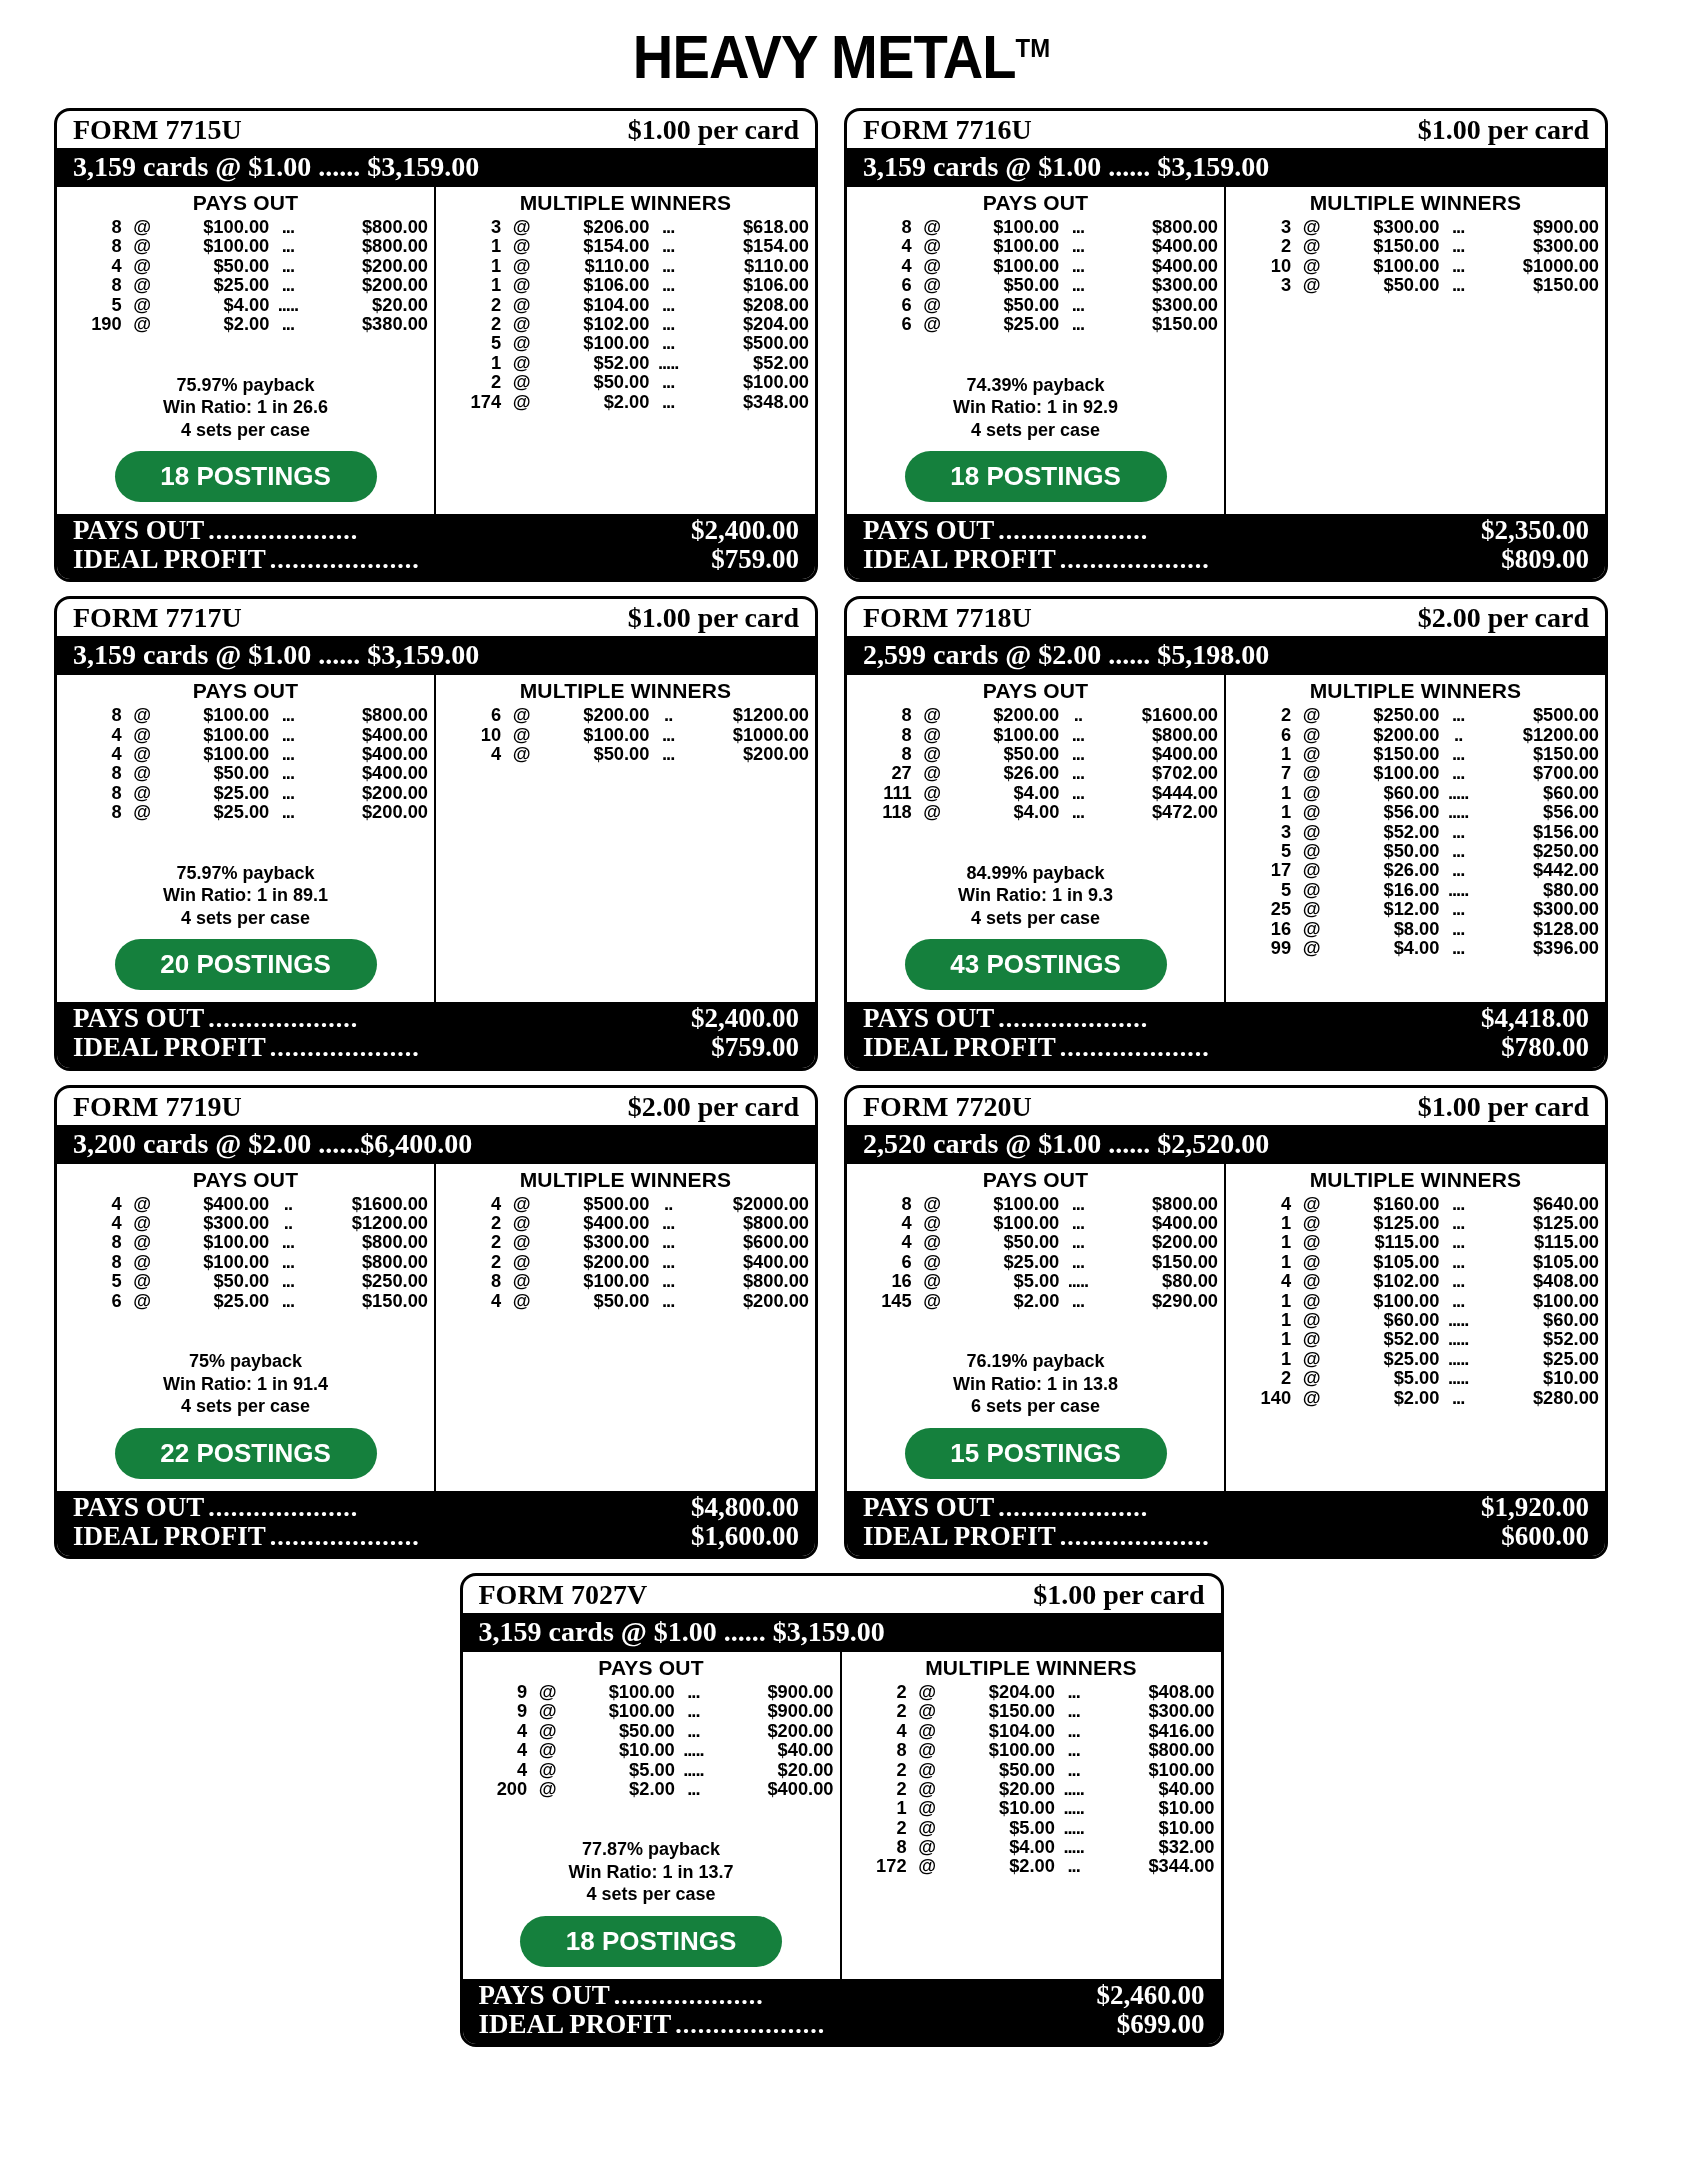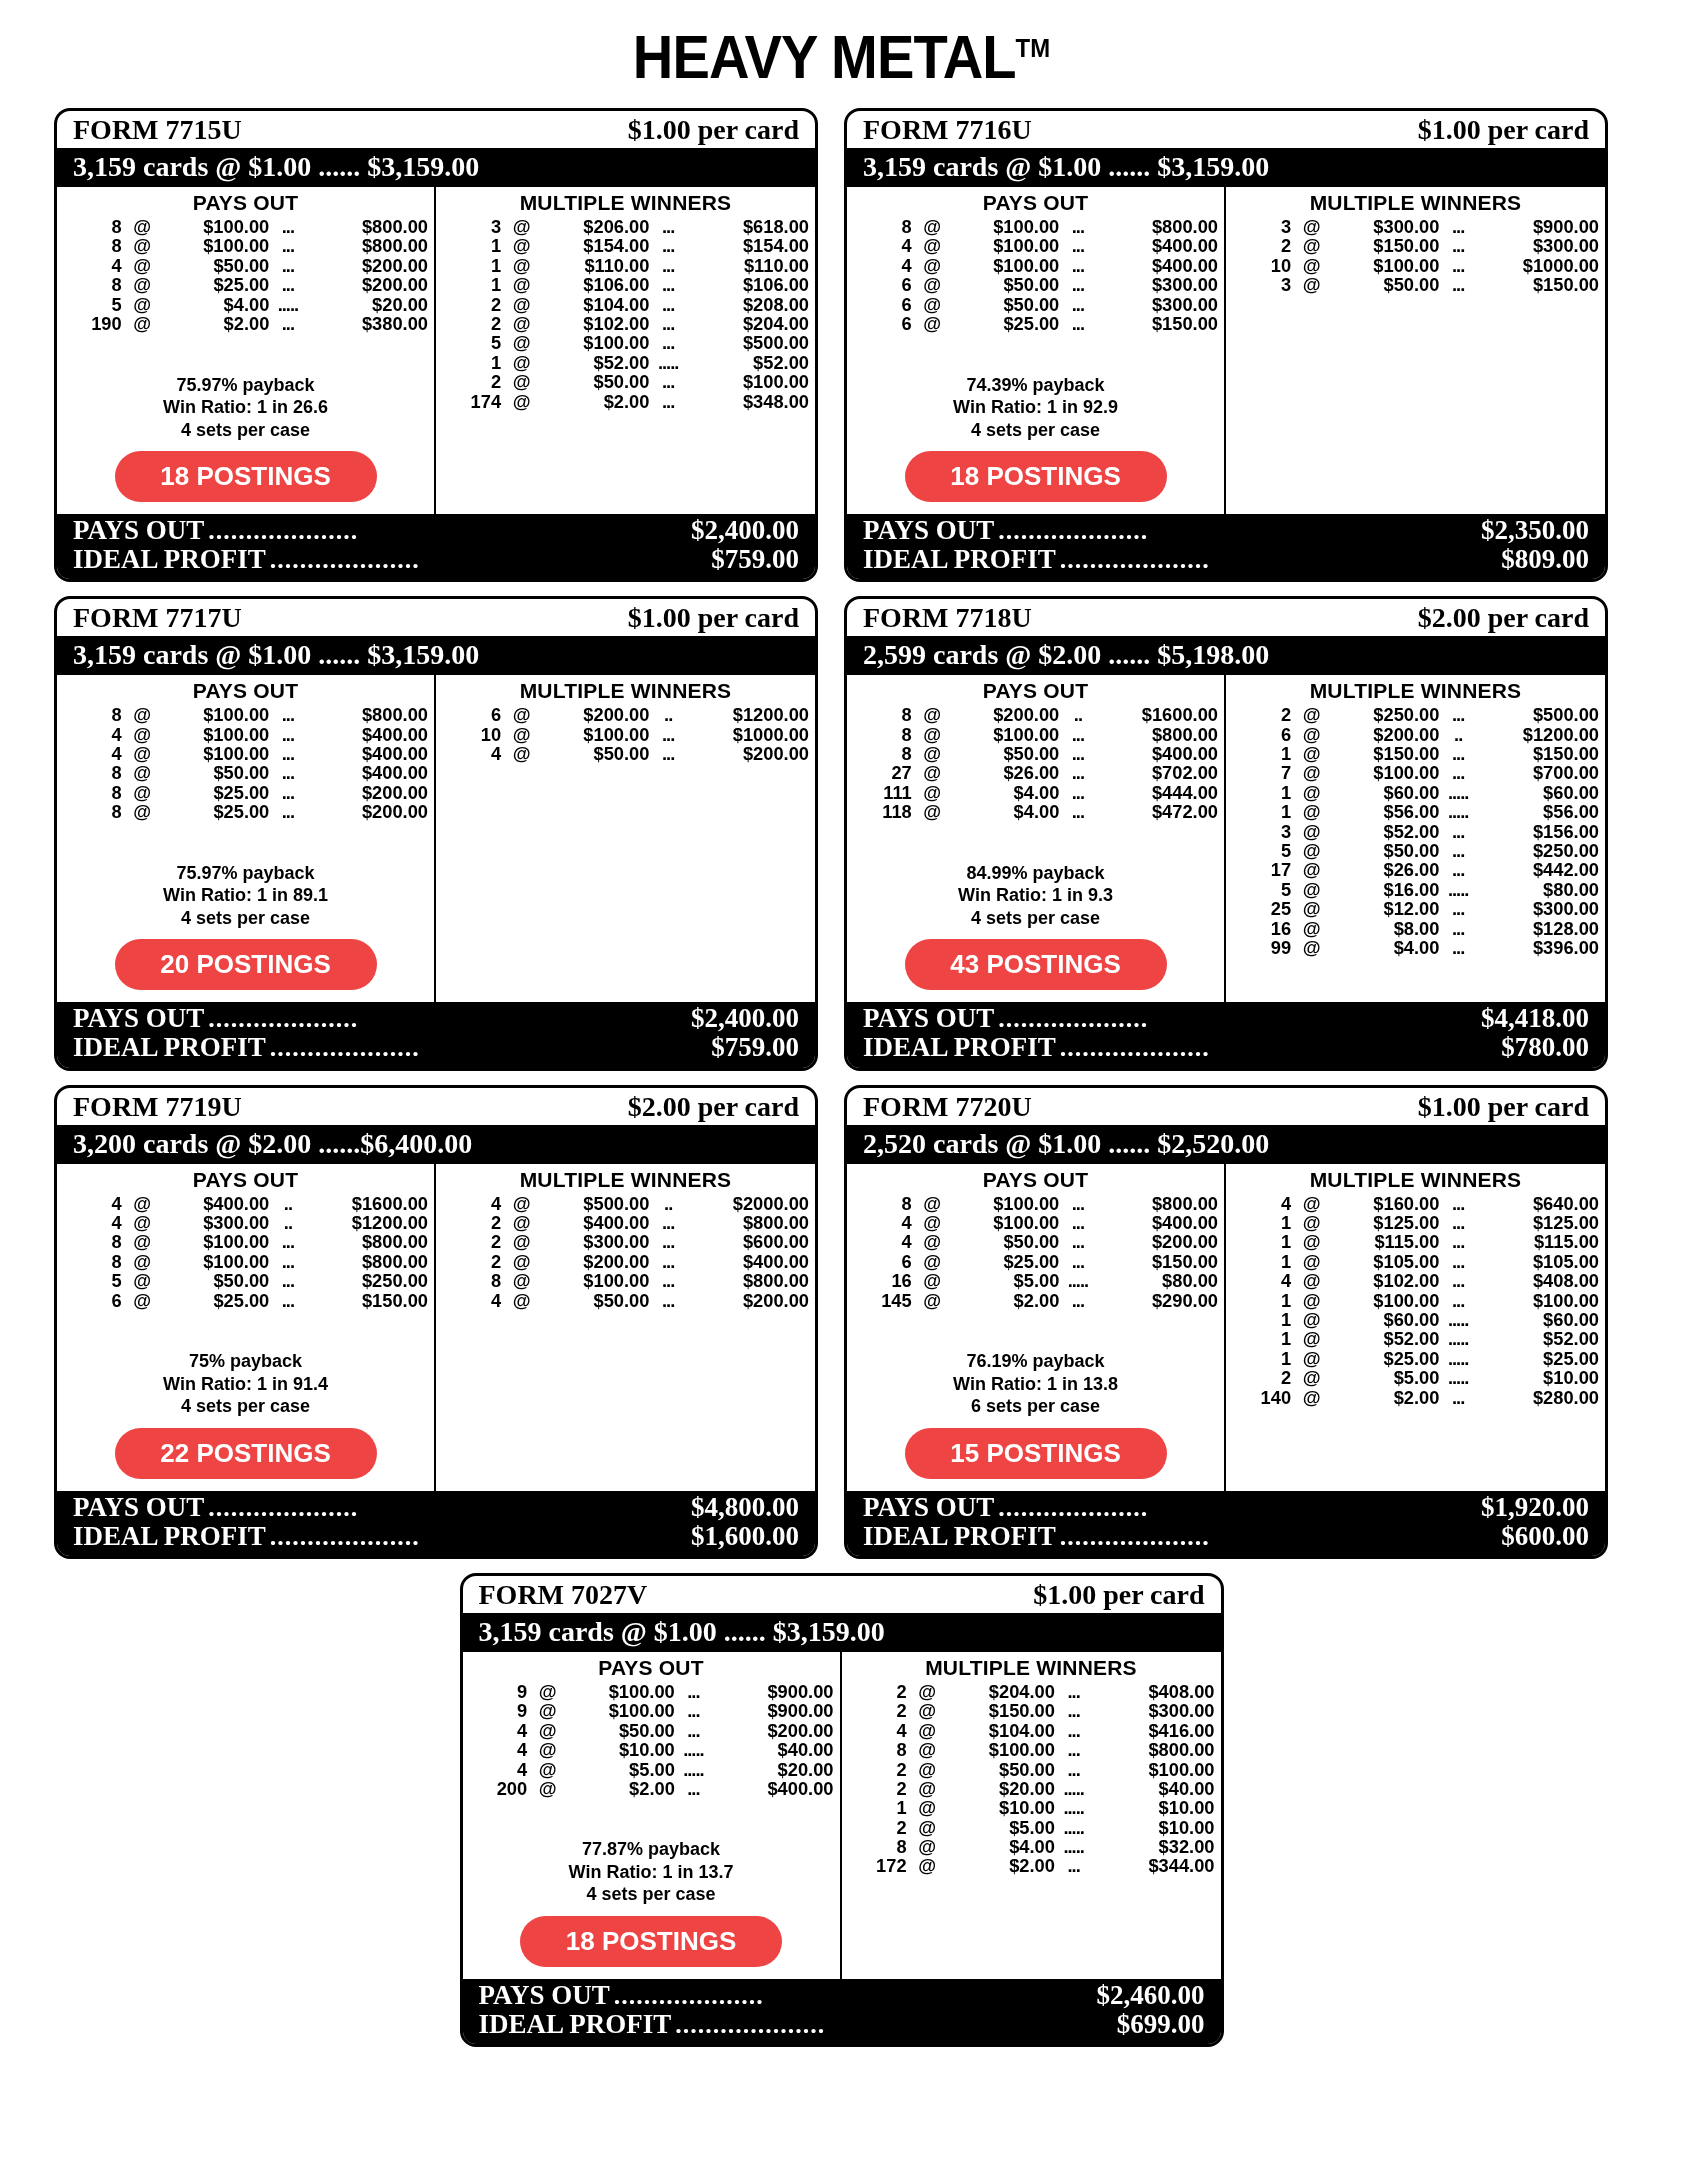--- a/index.html
+++ b/index.html
@@ -130,21 +130,21 @@
   .summary {
     text-align: center;
     font-family: "Liberation Sans", sans-serif;
     font-weight: bold;
     font-size: 18px;
     line-height: 1.25;
     margin-top: auto;
     padding-top: 14px;
   }
   .postings {
-    background: #ef4444;
+    background: #15803d;
     color: #fff;
     border-radius: 50%/50%;
     width: 262px;
     height: 51px;
     line-height: 51px;
     text-align: center;
     font-weight: bold;
     font-size: 26px;
     font-family: "Liberation Sans", sans-serif;
     margin: 10px auto 12px auto;

